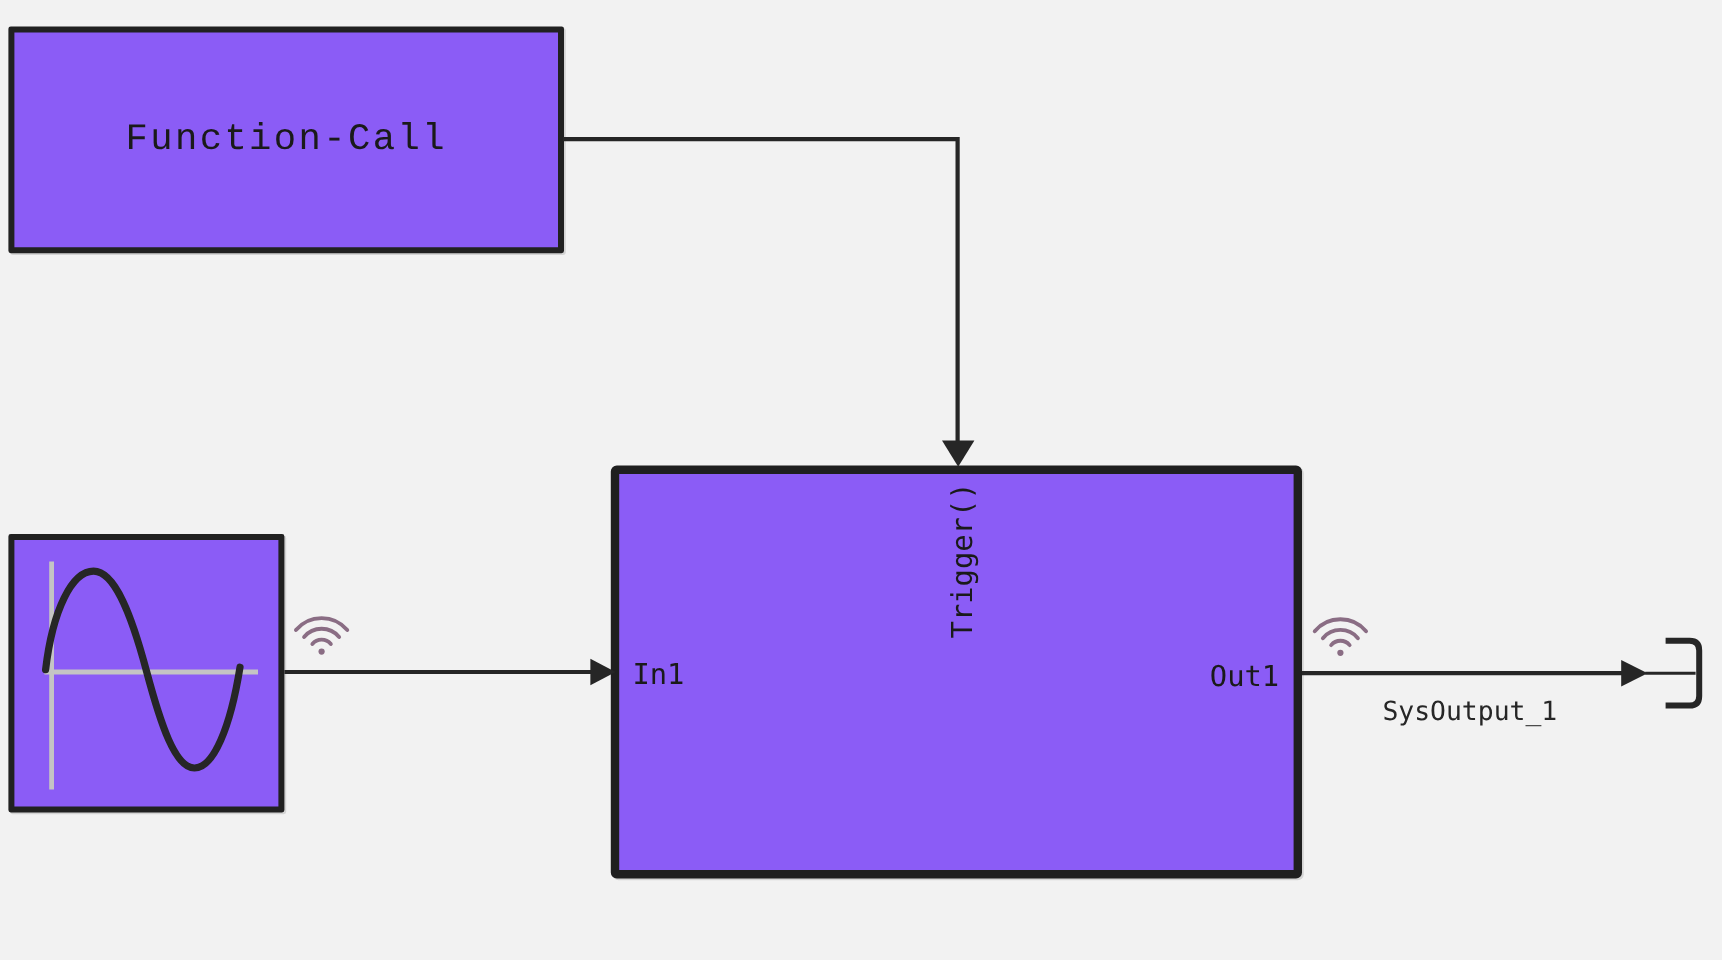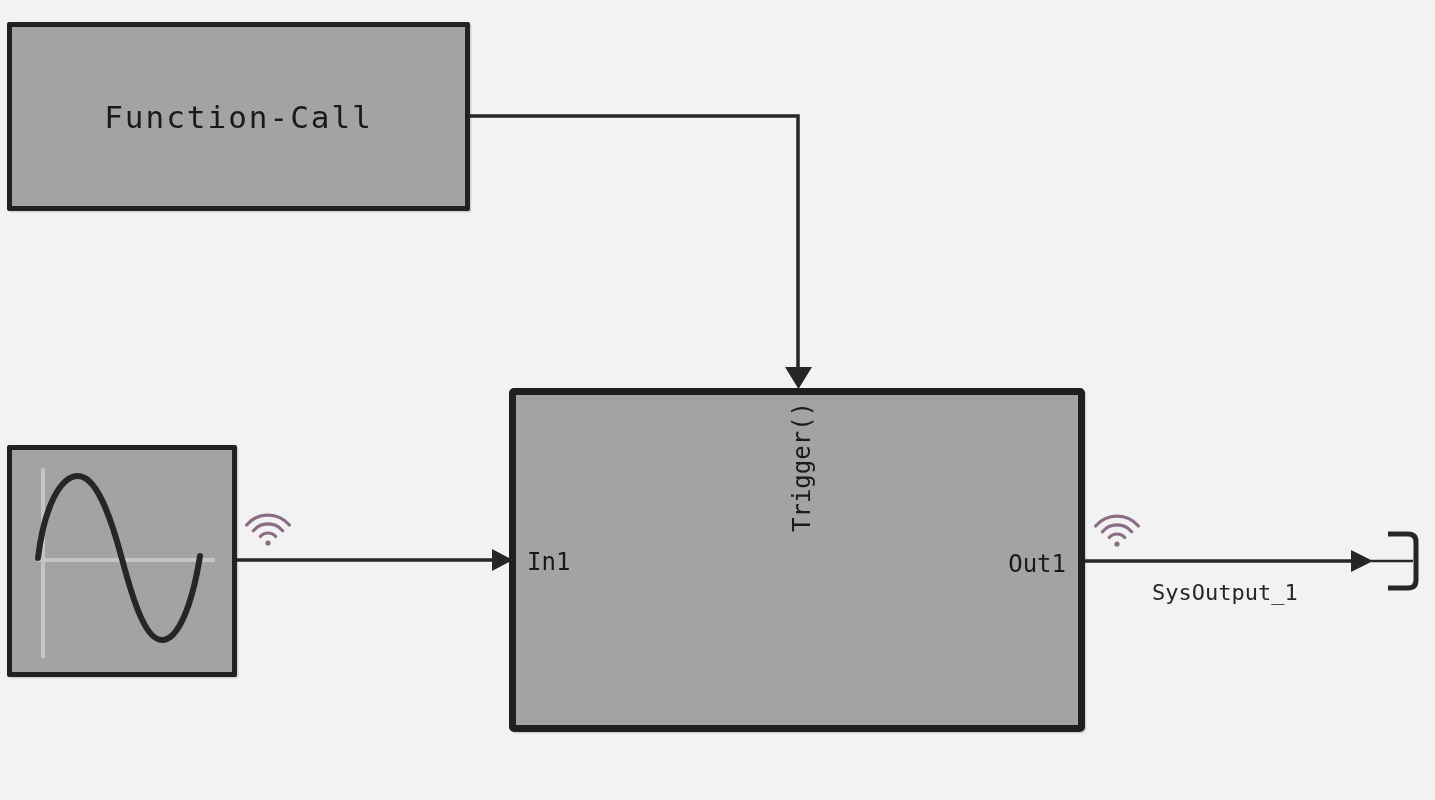--- a/index.html
+++ b/index.html
@@ -10,24 +10,25 @@
   }
   .canvas {
     position: relative;
     width: 1435px;
     height: 800px;
     background: #f2f2f2;
     overflow: hidden;
   }
   .block {
     position: absolute;
-    background: #a3a3a3;
+    background: #8b5cf6;
     border: 5px solid #212121;
     box-sizing: border-box;
     box-shadow: 1.5px 1.5px 0 rgba(0,0,0,0.12);
+    font-family: Liberation Mono, monospace;
   }
   .fcg-block {
     left: 7px;
     top: 22px;
     width: 463px;
     height: 189px;
     border-radius: 2px;
     display: flex;
     flex-direction: column;
     align-items: center;

